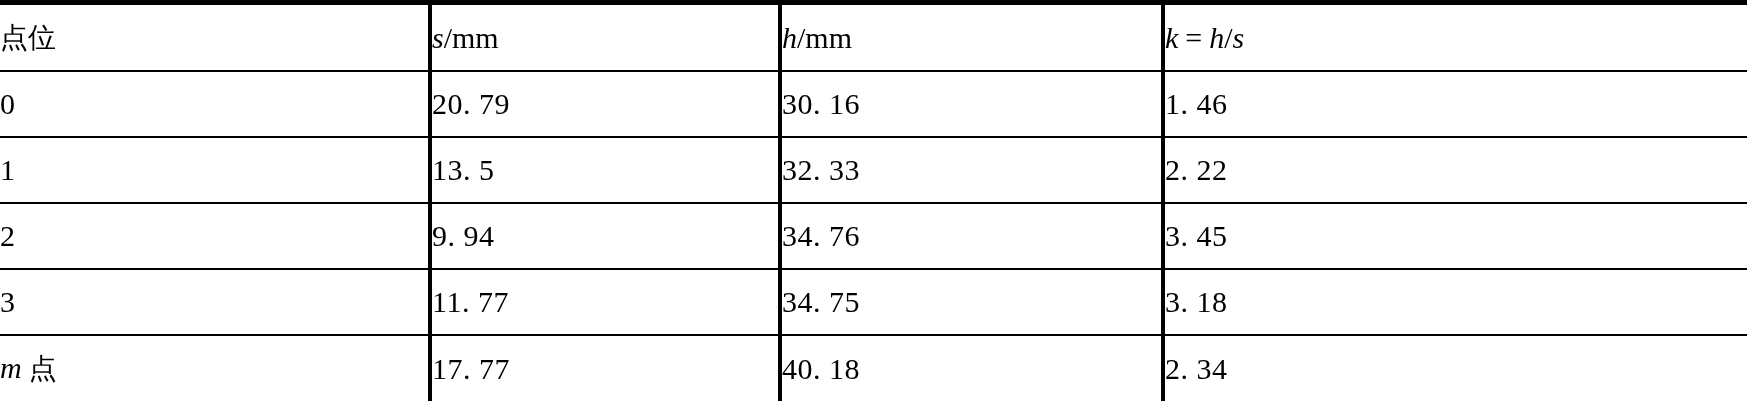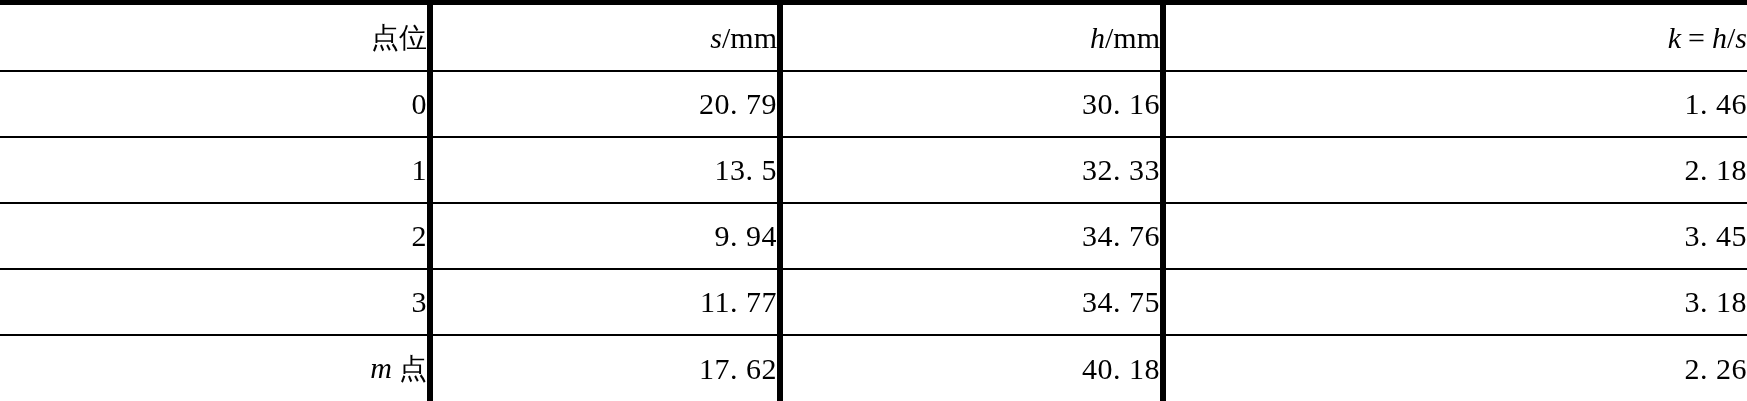--- a/index.html
+++ b/index.html
@@ -30,34 +30,34 @@
     border-bottom: 5px solid #000;
   }
 
   table.data-table col.c-point { width: 430px; }
   table.data-table col.c-s     { width: 350px; }
   table.data-table col.c-h     { width: 383px; }
   table.data-table col.c-k     { width: 584px; }
 
   table.data-table th,
   table.data-table td {
-    text-align: right;
+    text-align: left;
     vertical-align: middle;
     font-weight: normal;
     font-size: 30px;
     height: 64px;
     line-height: 64px;
     padding: 0;
     border-bottom: 2px solid #000;
   }
 
   
   table.data-table th.sep,
   table.data-table td.sep {
-    border-left: 6px solid #000000;
+    border-left: 4px solid #000000;
   }
 
   table.data-table tbody tr:last-child th,
   table.data-table tbody tr:last-child td {
     border-bottom: none;
   }
 
   thead th {
     font-size: 30px;
   }
@@ -118,35 +118,35 @@
       <tr>
         <td><span class="num">0</span></td>
         <td class="sep"><span class="num">20. 79</span></td>
         <td class="sep"><span class="num">30. 16</span></td>
         <td class="sep"><span class="num">1. 46</span></td>
       </tr>
       <tr>
         <td><span class="num">1</span></td>
         <td class="sep"><span class="num">13. 5</span></td>
         <td class="sep"><span class="num">32. 33</span></td>
-        <td class="sep"><span class="num">2. 18</span></td>
+        <td class="sep"><span class="num">2. 22</span></td>
       </tr>
       <tr>
         <td><span class="num">2</span></td>
         <td class="sep"><span class="num">9. 94</span></td>
         <td class="sep"><span class="num">34. 76</span></td>
         <td class="sep"><span class="num">3. 45</span></td>
       </tr>
       <tr>
         <td><span class="num">3</span></td>
         <td class="sep"><span class="num">11. 77</span></td>
         <td class="sep"><span class="num">34. 75</span></td>
         <td class="sep"><span class="num">3. 18</span></td>
       </tr>
       <tr>
         <td><span class="mixed"><span class="ital">m</span><span class="gap"></span><span class="cjk">点</span></span></td>
-        <td class="sep"><span class="num">17. 62</span></td>
+        <td class="sep"><span class="num">17. 77</span></td>
         <td class="sep"><span class="num">40. 18</span></td>
-        <td class="sep"><span class="num">2. 26</span></td>
+        <td class="sep"><span class="num">2. 34</span></td>
       </tr>
     </tbody>
   </table>
 </div>
 
 </body></html>

